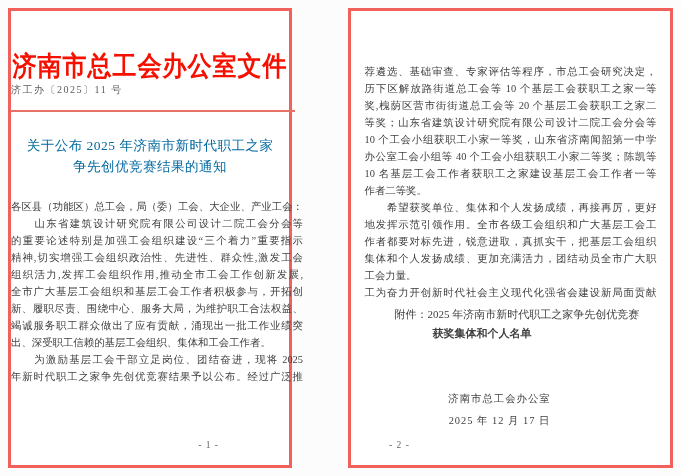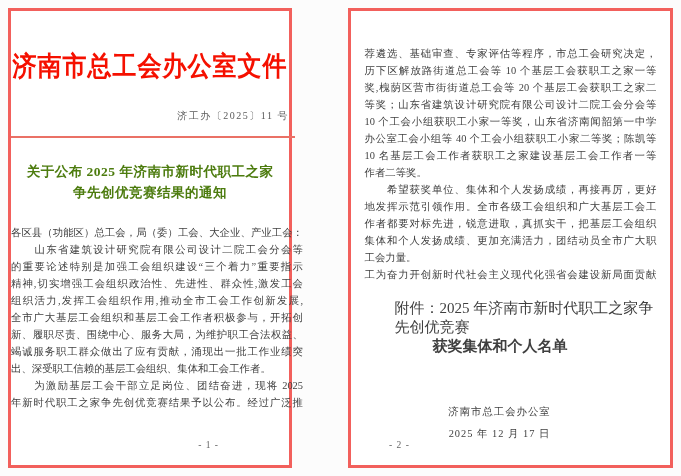--- a/index.html
+++ b/index.html
@@ -14,43 +14,43 @@
   }
   #page1{left:8px;width:284px;}
   #page2{left:348px;width:325px;}
 
   .hdr{
     margin-top:38px;text-align:center;
     color:#f51000;font-weight:bold;font-size:24px;line-height:34px;
     letter-spacing:1px;transform:scaleY(1.12);
   }
   .docnum{
-    margin-top:26px;text-align:right;
+    text-align:left;
     font-size:10px;color:#5a5a5a;letter-spacing:1.5px;
   }
   .redline{
     margin:13px auto 0;width:284px;height:2px;background:#ea7166;
   }
   .title{
-    margin-top:23px;text-align:center;color:#4d7c0f;
-    font-weight:bold;font-size:13.5px;line-height:21px;letter-spacing:0.5px;
+    margin-top:23px;text-align:center;color:#0369a1;
+    font-weight:normal;font-size:13.5px;line-height:21px;letter-spacing:0.5px;
   }
   .body{
     margin:21px auto 0;width:292px;
     font-size:10.4px;line-height:17px;color:#3f3f3f;
   }
-  .body2{margin-top:34px;}
+  .body2{margin-top:52px;}
   .bline{
     text-align:justify;text-align-last:justify;
     min-height:17px;
   }
   .bline.no-just{text-align-last:left;}
   .attach{
-    margin:16px auto 0;width:292px;
-    font-size:15px;line-height:19px;color:#3f3f3f;
+    margin:4px auto 0;width:292px;
+    font-size:11px;line-height:19px;color:#3f3f3f;
   }
   .attach .a1{padding-left:30px;}
   .attach .a2{padding-left:68px;font-weight:bold;}
   .sig{
     margin-top:45px;padding-right:22px;text-align:center;
     font-size:10.4px;line-height:22px;color:#3f3f3f;letter-spacing:1px;
   }
   .pn{
     position:absolute;bottom:15px;font-size:9.5px;color:#666;letter-spacing:1px;
   }

